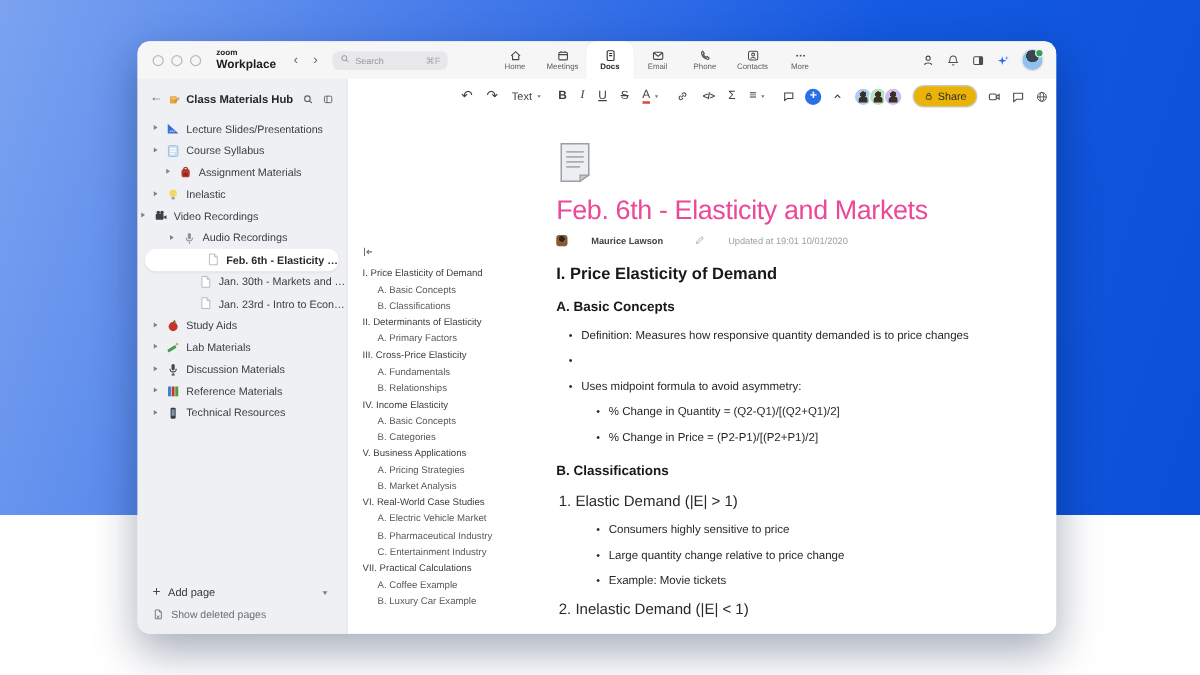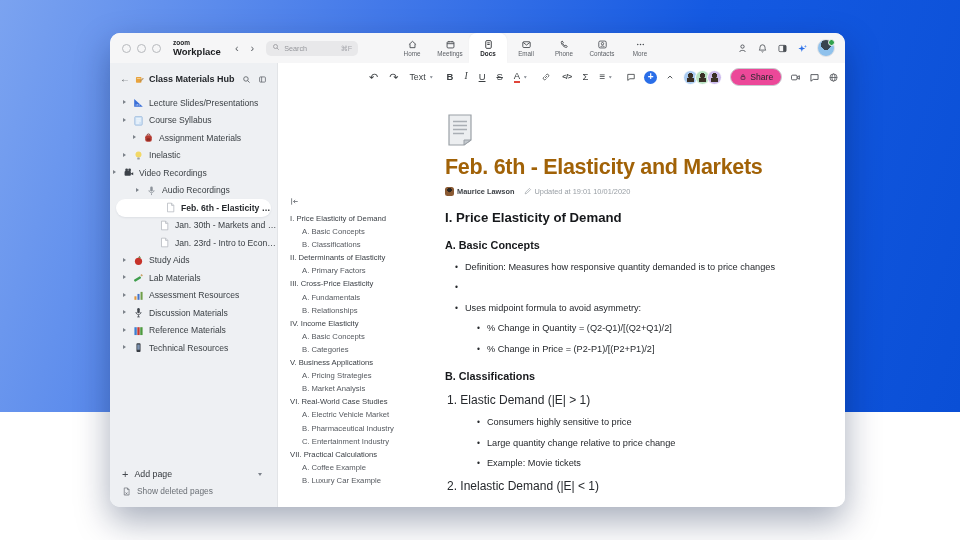--- a/index.html
+++ b/index.html
@@ -78,37 +78,37 @@
   .n-insert .glyph{font-size:10px;font-weight:700}
   .chev.sm{transform:scale(.72)}
   .tb-right2{margin-left:auto;display:flex;align-items:center;gap:8px}
   .collabs{display:flex}
   .cav{width:13px;height:13px;border-radius:50%;border:1.2px solid #fff;margin-left:-3px;position:relative;overflow:hidden}
   .cav:first-child{margin-left:0}
   .cav::after{content:'';position:absolute;left:3px;top:2px;width:7px;height:9px;
     background:radial-gradient(circle at 50% 28%,#3a3026 0 2.4px,transparent 2.6px),
                radial-gradient(circle at 50% 95%,#3a3026 0 4.4px,transparent 4.6px)}
   .sharebtn{display:flex;align-items:center;gap:3px;border:1px solid #c9cbcf;border-radius:10px;
-    padding:3px 8px;font-size:8.6px;color:#27292d;background:#ec4899;cursor:pointer}
+    padding:3px 8px;font-size:8.6px;color:#27292d;background:#eab308;cursor:pointer}
   .sharebtn .ico svg{width:8px;height:8px;display:block}
   .mico{cursor:pointer}
   .mico svg{width:11px;height:11px;display:block}
 
   .docarea{flex:1;position:relative;min-height:0}
   .outline{position:absolute;left:12px;top:106px;width:150px}
   .ol-collapse{margin-bottom:8px;cursor:pointer}
   .ol-collapse svg{width:9px;height:9px;display:block}
   .oitem{height:13.1px;font-size:7.7px;color:#4b5056;white-space:nowrap;overflow:hidden;cursor:pointer}
   .o1{color:#393e44}
   .o2{padding-left:12px;color:#55595f}
 
   .doccol{position:absolute;left:167px;top:22px;width:376px}
   .docicon{margin-bottom:4px}
-  .doc-title{font-size:21.5px;font-weight:700;color:#a16207;letter-spacing:-.3px;margin:0 0 7px;line-height:1.15}
-  .byline{display:flex;align-items:flex-start;gap:3px;margin-bottom:14px}
+  .doc-title{font-size:21.5px;font-weight:400;color:#ec4899;letter-spacing:-.3px;margin:0 0 7px;line-height:1.15}
+  .byline{display:flex;align-items:flex-start;gap:19px;margin-bottom:14px}
   .byav{width:9px;height:9px;border-radius:2.5px;background:radial-gradient(circle at 50% 35%,#2e2620 0 2.2px,#8a5a33 2.4px)}
   .byname{font-size:7.4px;font-weight:600;color:#3f4348}
   .byline .ico{margin-left:6px}
   .byline .ico svg{width:8px;height:8px;display:block}
   .byupd{font-size:7.4px;color:#9aa0a6}
   .bk-h2{font-size:13.2px;font-weight:700;color:#16181b;margin:4px 0 13px}
   .bk-h3{font-size:10.8px;font-weight:700;color:#16181b;margin:14px 0 11px}
   .bk-b1,.bk-b2{display:flex;gap:7px;font-size:9.2px;color:#26292d;margin:0 0 8.6px;line-height:1.3}
   .bk-b1{padding-left:10px}
   .bk-b2{padding-left:32px}
@@ -382,31 +382,20 @@
                   <rect x="1" y="7.4" width="9.5" height="3" rx="1" transform="rotate(-32 5.75 8.9)" fill="#3f9e4d"></rect>
                   <path d="M10 3.4l2 1.6" stroke="#caa36a" stroke-width="2.2"></path>
                 </svg>
               </span>
               <span class="tlabel">Lab Materials</span>
             </div>
             <div class="trow" style="padding-left: 10px;">
               <span class="chev cright"></span>
               <span class="tic">
                 <svg viewBox="0 0 14 14">
-                  <rect x="1.8" y="8" width="2.6" height="4.5" fill="#e0973f"></rect>
-                  <rect x="5.7" y="5" width="2.6" height="7.5" fill="#4472c8"></rect>
-                  <rect x="9.6" y="2.4" width="2.6" height="10.1" fill="#6f9e48"></rect>
-                </svg>
-              </span>
-              <span class="tlabel">Assessment Resources</span>
-            </div>
-            <div class="trow" style="padding-left: 10px;">
-              <span class="chev cright"></span>
-              <span class="tic">
-                <svg viewBox="0 0 14 14">
                   <rect x="5.4" y="1.4" width="3.2" height="6.6" rx="1.6" fill="#41464d"></rect>
                   <path d="M3.8 6.4c0 4.2 6.4 4.2 6.4 0" stroke="#41464d" fill="none" stroke-width="1.1"></path>
                   <path d="M7 10.4v2M5.4 12.6h3.2" stroke="#41464d" stroke-width="1.1"></path>
                 </svg>
               </span>
               <span class="tlabel">Discussion Materials</span>
             </div>
             <div class="trow" style="padding-left: 10px;">
               <span class="chev cright"></span>
               <span class="tic">

